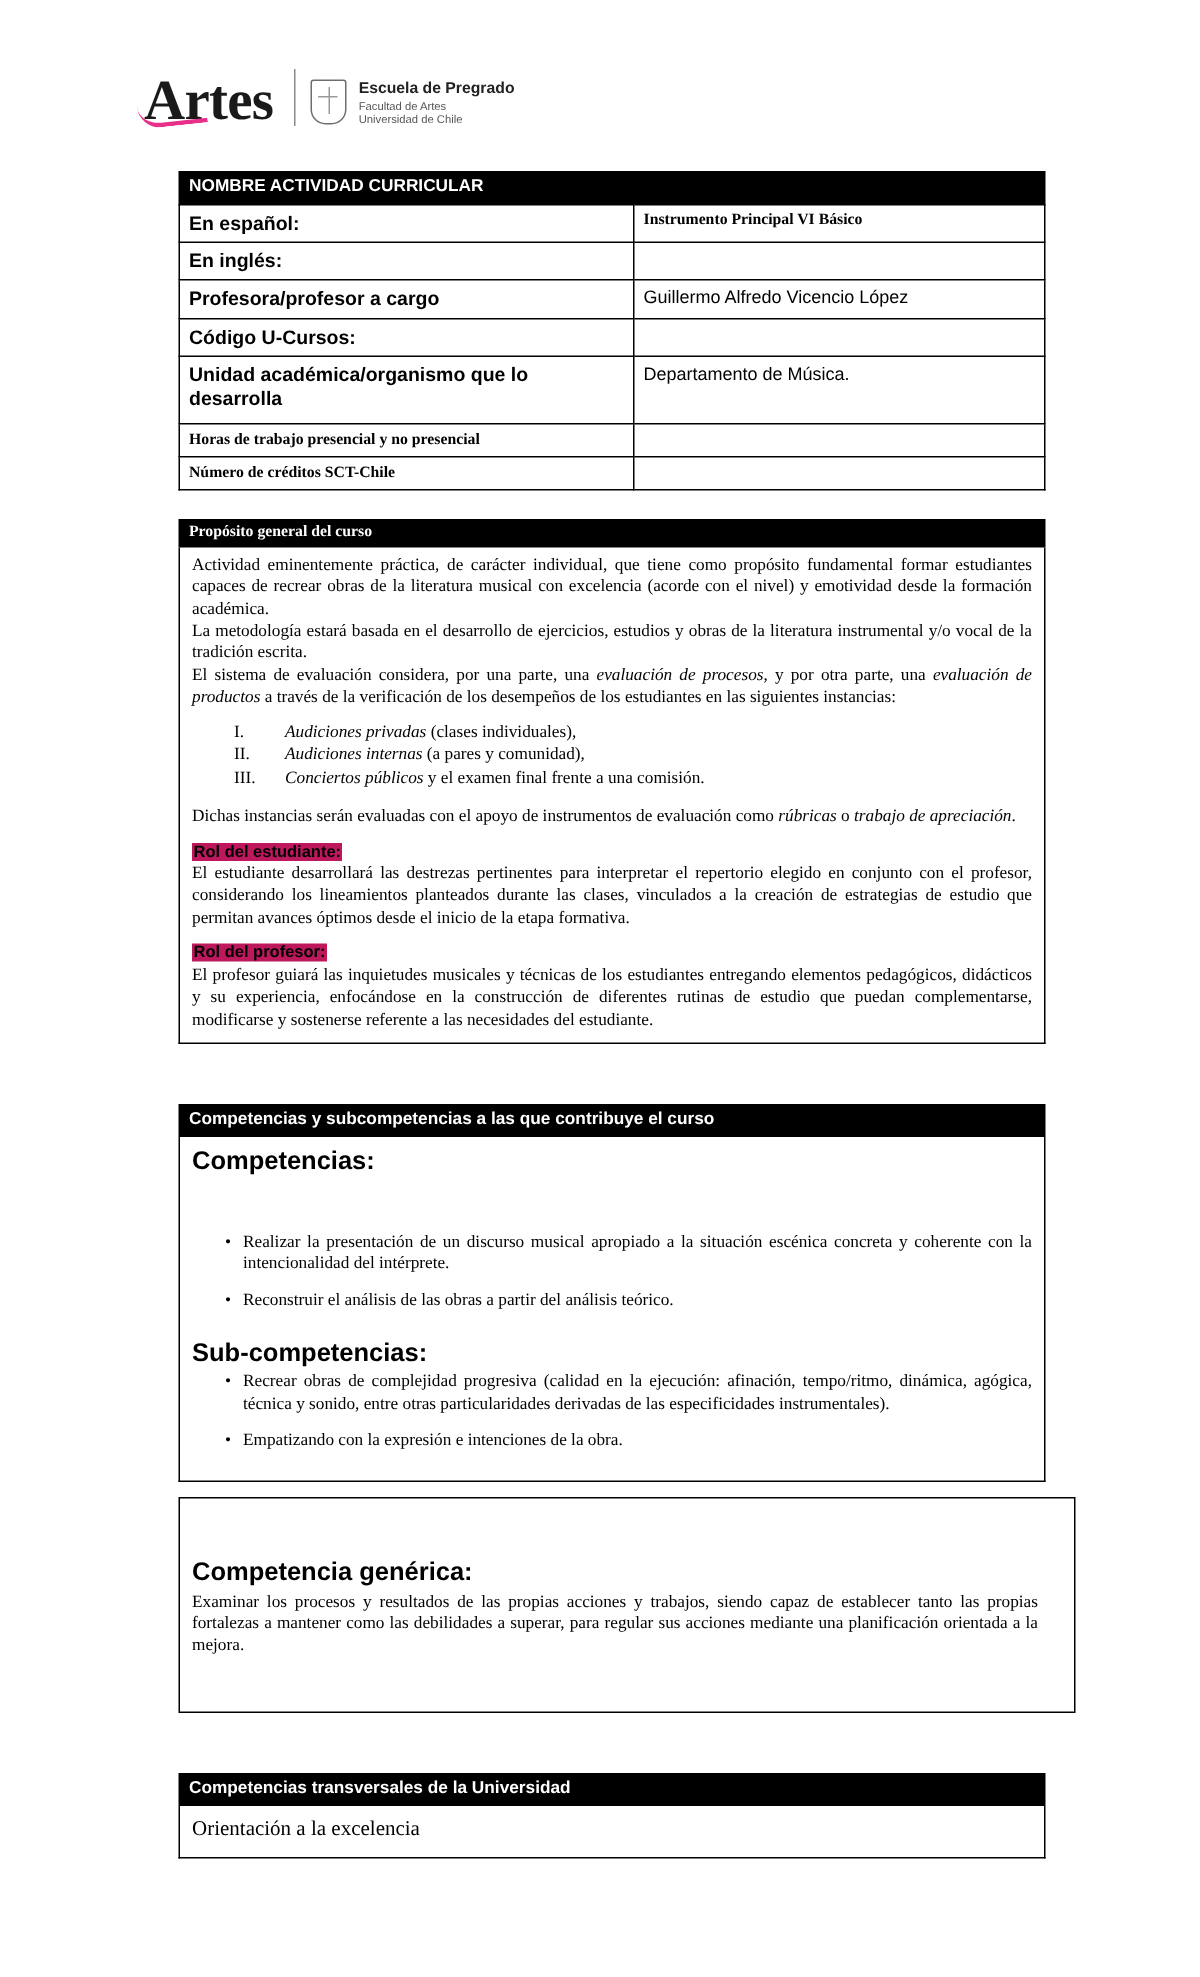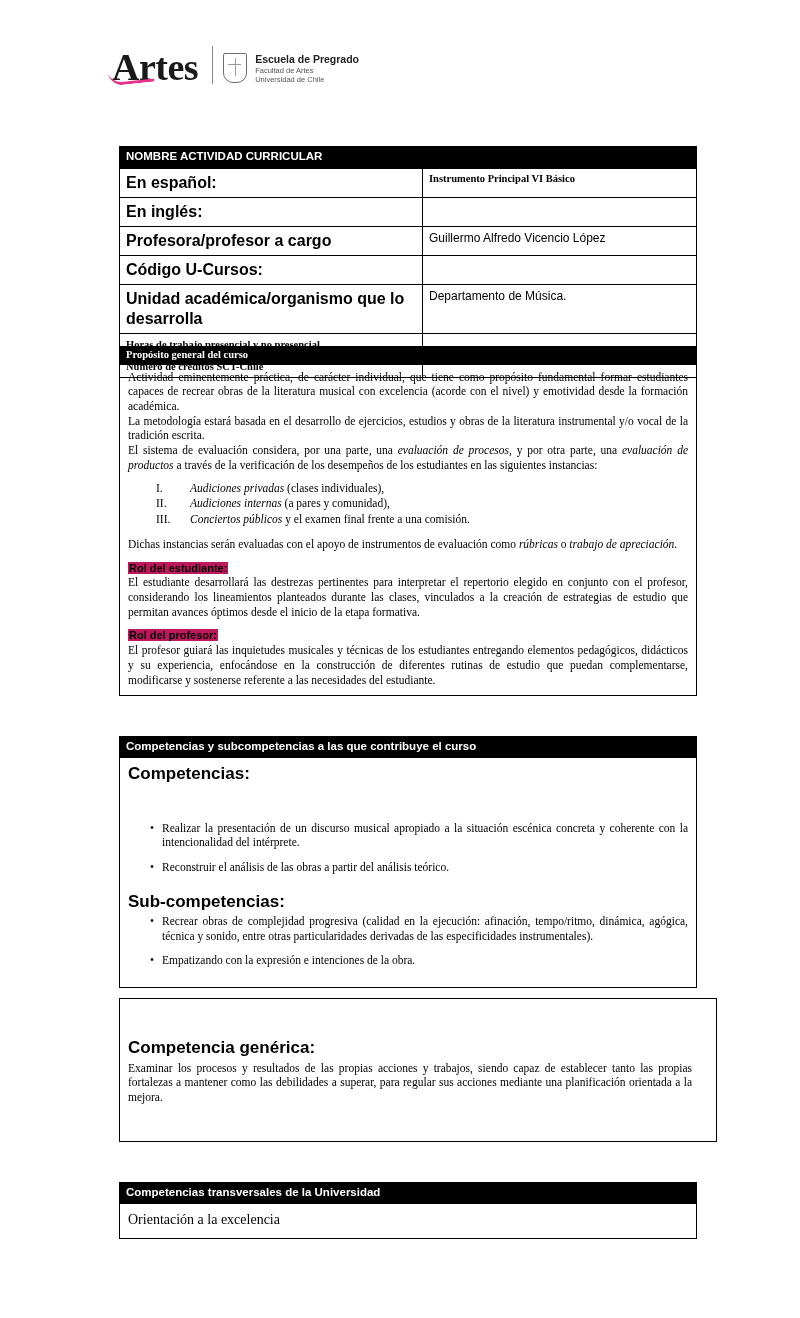--- a/index.html
+++ b/index.html
@@ -12,21 +12,21 @@
     height: 1318px;
     font-family: "Liberation Serif", serif;
     color: #000000;
     position: relative;
     overflow: hidden;
   }
 
   
   .header {
     position: absolute;
-    left: 112px;
+    left: 96px;
     top: 38px;
     display: flex;
     align-items: flex-end;
     height: 48px;
   }
   .logo-artes {
     font-family: "Liberation Serif", serif;
     font-size: 38px;
     font-weight: bold;
     letter-spacing: -0.5px;
@@ -125,21 +125,21 @@
   }
   table.t1 td {
     border: 1px solid #000;
     vertical-align: top;
     padding: 4px 6px;
   }
   td.lbl {
     width: 290px;
     font-family: "Liberation Sans", sans-serif;
     font-weight: bold;
-    font-size: 16px;
+    font-size: 13px;
     line-height: 1.25;
   }
   td.lbl.small {
     font-family: "Liberation Serif", serif;
     font-weight: bold;
     font-size: 10.5px;
   }
   td.val {
     font-family: "Liberation Sans", sans-serif;
     font-size: 12px;
@@ -240,21 +240,21 @@
   </div>
   <div class="logo-divider"></div>
   <div class="logo-shield"></div>
   <div class="logo-text">
     <span class="l1">Escuela de Pregrado</span>
     <span class="l2">Facultad de Artes</span>
     <span class="l3">Universidad de Chile</span>
   </div>
 </div>
 
-<div class="block" style="top:146px;">
+<div class="block" style="top:114px;">
   <div class="bar">NOMBRE ACTIVIDAD CURRICULAR</div>
   <table class="t1">
     <tbody>
         <tr>
       <td class="lbl">En español:</td>
       <td class="val serifbold">Instrumento Principal VI Básico</td>
     </tr>
     <tr>
       <td class="lbl">En inglés:</td>
       <td class="val"></td>

